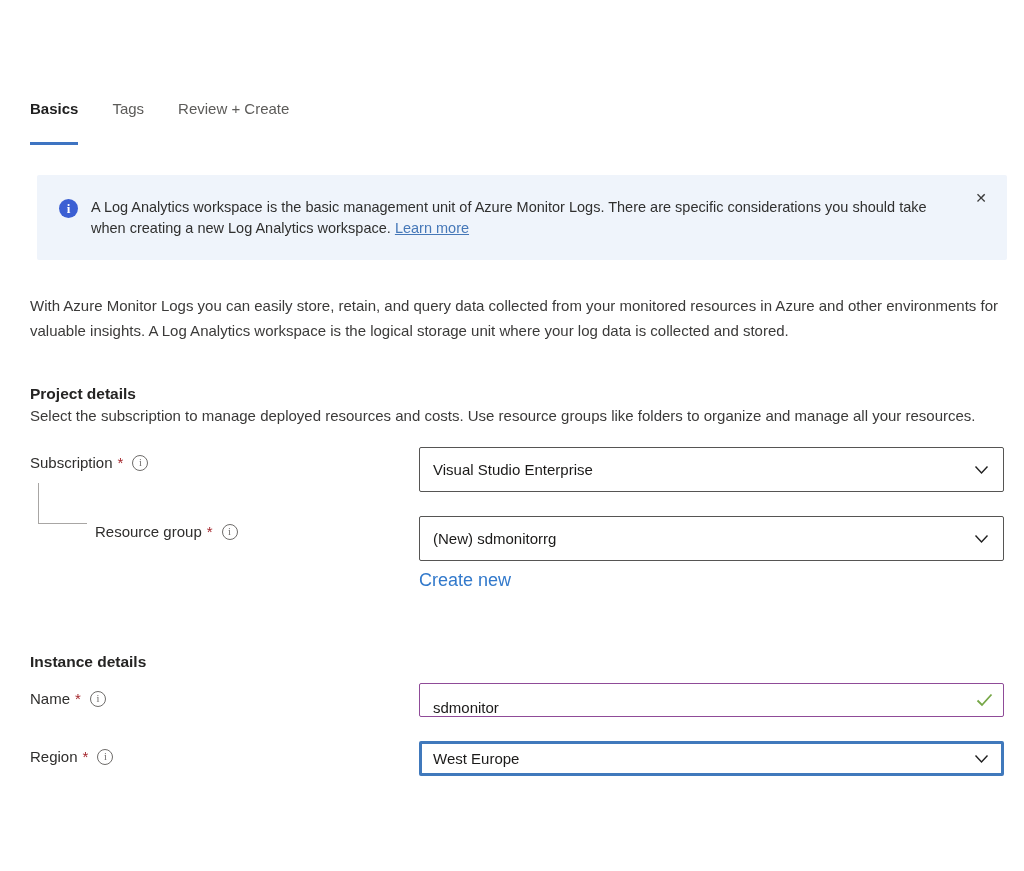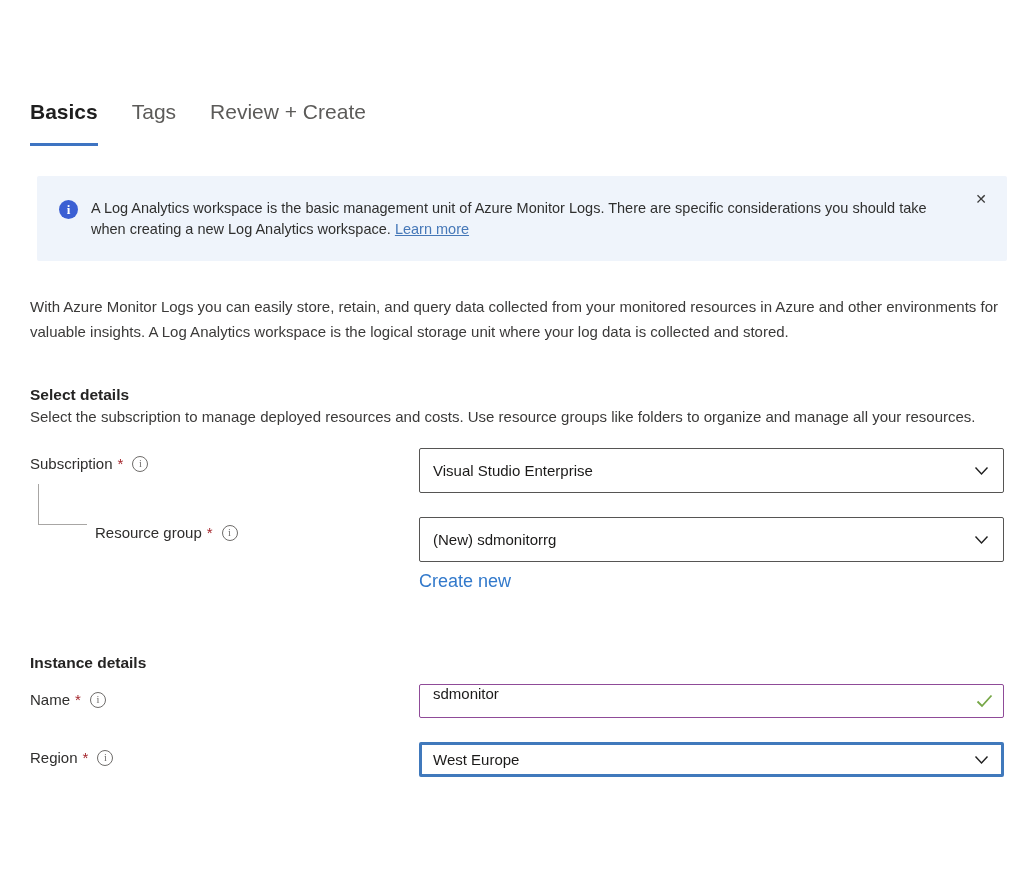--- a/index.html
+++ b/index.html
@@ -12,21 +12,21 @@
   }
   .page { padding:20px 20px 0 30px; width:1024px; height:871px; }
 
   
   .header-row { display:flex; align-items:flex-start; }
   .page-title { font-size:29px; font-weight:700; color:#1f1f1f; letter-spacing:-0.2px; }
   .title-ellipsis { margin-left:38px; margin-top:14px; font-size:16px; font-weight:700; color:#4a4a4a; letter-spacing:1px; cursor:pointer; line-height:10px; }
 
   
   .tabs { display:flex; margin-top:80px; gap:34px; }
-  .tab { font-size:21px; color:#5c5b59; padding-bottom:19px; cursor:pointer; }
+  .tab { font-size:15px; color:#5c5b59; padding-bottom:25px; cursor:pointer; }
   .tab.active { font-weight:700; color:#1f1f1f; border-bottom:3px solid #3e74c2; }
 
   
   .banner {
     margin-top:30px; margin-left:7px; margin-right:-3px;
     background:#eff4fb; border-radius:2px;
     padding:15px 16px 15px 22px;
     display:flex; align-items:flex-start;
     min-height:85px;
   }
@@ -74,21 +74,21 @@
     position:absolute; left:8px; top:36px; width:49px; height:41px;
     border-left:1px solid #a8a6a4; border-bottom:1px solid #a8a6a4;
   }
   .create-new { display:inline-block; margin-top:9px; font-size:18px; color:#3279cb; cursor:pointer; }
 
   .instance-heading { margin-top:62px; }
   .instance-rows { margin-top:12px; }
 
   .input-box {
     position:relative; height:34px; border:1.5px solid #8f4b98; border-radius:2px; background:#fff;
-    display:flex; align-items:flex-start; padding:0 34px 0 13px;
+    display:flex; align-items:flex-end; padding:0 34px 0 13px;
   }
   .input-box input {
     border:none; outline:none; width:100%; font-size:15px; color:#1b1a19;
     font-family:"Liberation Sans", sans-serif; background:transparent;
   }
   .valid-check { position:absolute; right:10px; top:9px; }
 
   .select-box.region { border:3px solid #4079bc; height:35px; padding:0 12px 0 11px; }
 </style>
 </head>
@@ -107,21 +107,21 @@
     <span class="banner-icon">i</span>
     <div class="banner-body">
       <span>A Log Analytics workspace is the basic management unit of Azure Monitor Logs. There are specific considerations you should take when creating a new Log Analytics workspace.</span>
       <span class="banner-link">Learn more</span>
     </div>
     <span class="banner-close">✕</span>
   </div>
 
   <p class="intro">With Azure Monitor Logs you can easily store, retain, and query data collected from your monitored resources in Azure and other environments for valuable insights. A Log Analytics workspace is the logical storage unit where your log data is collected and stored.</p>
 
-  <h2 class="section-heading project-heading">Select details</h2>
+  <h2 class="section-heading project-heading">Project details</h2>
   <p class="section-desc">Select the subscription to manage deployed resources and costs. Use resource groups like folders to organize and manage all your resources.</p>
 
   <div class="form-section">
     <div class="connector"></div>
 
     <div class="form-row">
       <div class="label-col">
         <span>Subscription</span>
         <span class="required-mark">*</span>
         <span class="info-badge">i</span>

